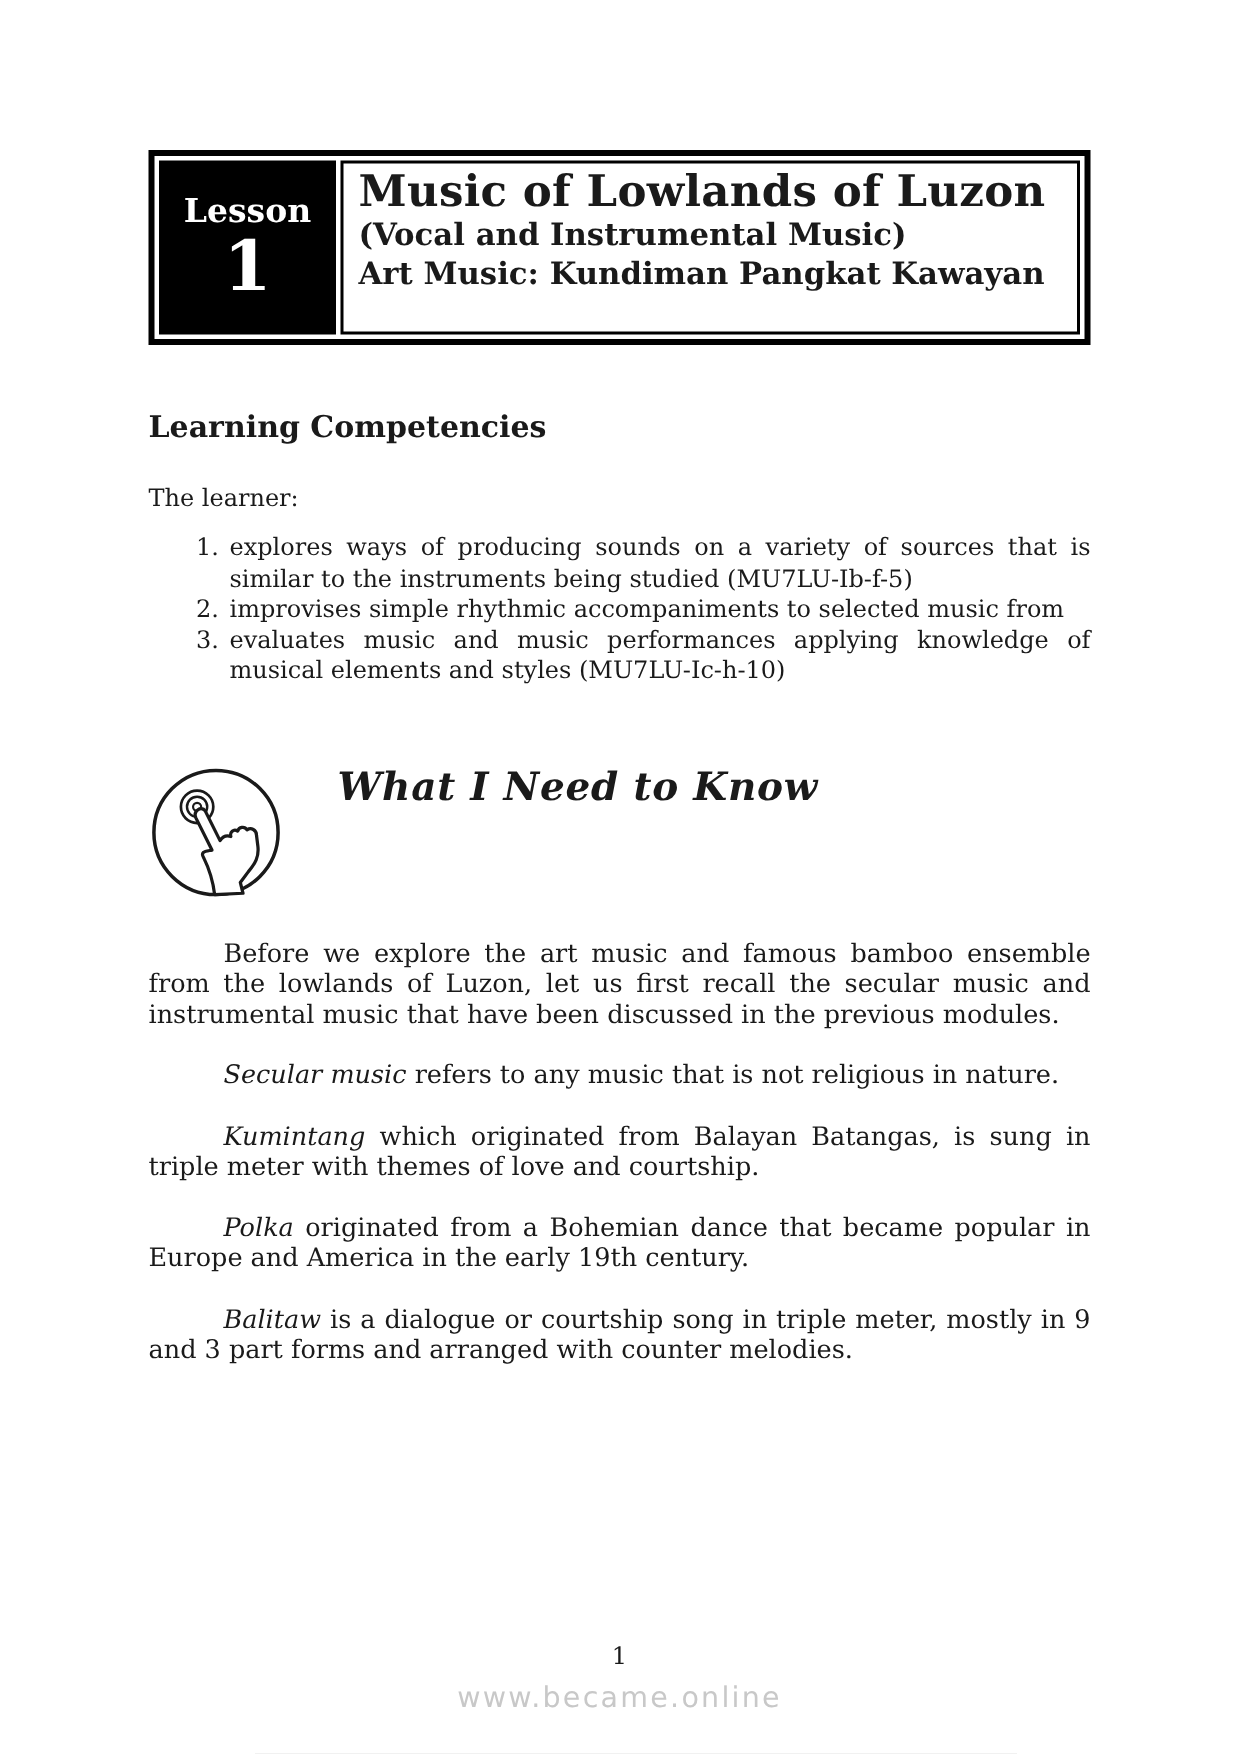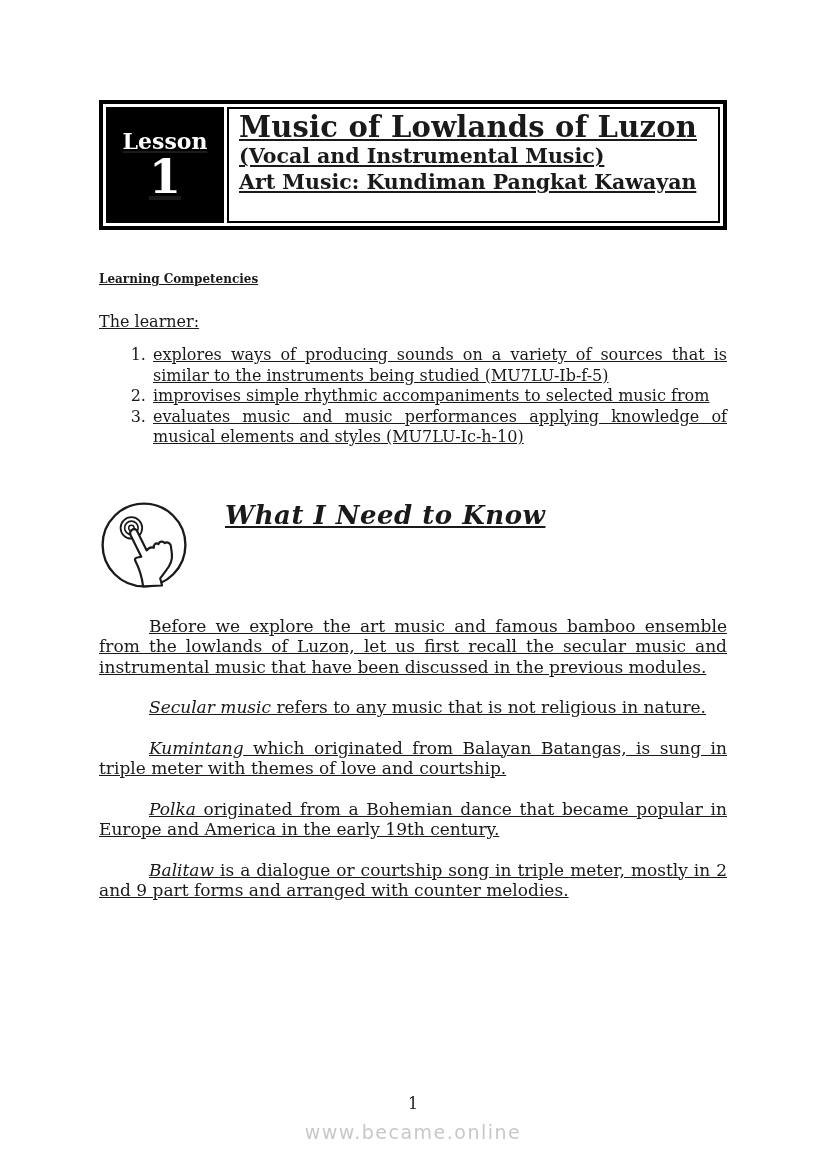--- a/index.html
+++ b/index.html
@@ -1,19 +1,19 @@
 <!DOCTYPE html>
 <html><head>
 <meta charset="utf-8">
 <style>
   html,body{margin:0;padding:0;background:#e8e8e8;}
   .page{
     width:826px;height:1169px;position:relative;background:#ffffff;
     font-family:"DejaVu Serif", serif;color:#1a1a1a;overflow:hidden;
-    margin:0 auto;box-sizing:border-box;text-decoration:underline;
+    margin:0 auto;box-sizing:border-box;
   }
   .content{padding:100px 99px 0 99px;box-sizing:border-box;}
 
   
   .lesson-banner{
     border:4px solid #000;background:#fff;padding:3px;display:flex;gap:3px;
     height:130px;box-sizing:border-box;
   }
   .lesson-box{
     width:118px;background:#000;color:#fff;display:flex;flex-direction:column;
@@ -22,21 +22,21 @@
   .lesson-label{font-weight:bold;font-size:22px;line-height:1.1;}
   .lesson-number{font-weight:bold;font-size:46px;line-height:1.05;}
   .lesson-titles{
     flex:1;border:2px solid #000;padding:2px 10px 4px 10px;display:flex;
     flex-direction:column;justify-content:flex-start;box-sizing:border-box;
   }
   .lesson-title{font-weight:bold;font-size:29px;line-height:1.15;letter-spacing:.2px;}
   .lesson-sub{font-weight:bold;font-size:20.5px;line-height:1.25;}
 
   
-  .comp-heading{font-weight:bold;font-size:12px;margin-top:42px;}
+  .comp-heading{font-weight:bold;font-size:20px;margin-top:42px;}
   .comp-intro{font-size:16px;margin-top:26px;}
   ol.comp-list{
     margin:14px 0 0 0;padding-left:52px;font-size:16px;line-height:20.5px;
   }
   ol.comp-list li{text-align:justify;padding-left:2px;}
 
   
   .section-head{display:flex;gap:36px;margin-top:52px;margin-bottom:26px;}
   .section-icon{width:90px;height:90px;flex-shrink:0;}
   .section-title{font-weight:bold;font-style:italic;font-size:26px;letter-spacing:.5px;}
@@ -103,20 +103,20 @@
         </svg>
       </span>
       <span class="section-title">What I Need to Know</span>
     </div>
 
     <div class="body-text">
       <p><span class="lead"></span><span>Before we explore the art music and famous bamboo ensemble from the lowlands of Luzon, let us first recall the secular music and instrumental music that have been discussed in the previous modules.</span></p>
       <p><span class="lead">Secular music</span><span> refers to any music that is not religious in nature.</span></p>
       <p><span class="lead">Kumintang</span><span> which originated from Balayan Batangas, is sung in triple meter with themes of love and courtship.</span></p>
       <p><span class="lead">Polka</span><span> originated from a Bohemian dance that became popular in Europe and America in the early 19th century.</span></p>
-      <p><span class="lead">Balitaw</span><span> is a dialogue or courtship song in triple meter, mostly in 2 and 9 part forms and arranged with counter melodies.</span></p>
+      <p><span class="lead">Balitaw</span><span> is a dialogue or courtship song in triple meter, mostly in 9 and 3 part forms and arranged with counter melodies.</span></p>
     </div>
 
   </div>
 
   <div class="page-number">1</div>
   <div class="watermark">www.became.online</div>
 </div>
 
 </body></html>

